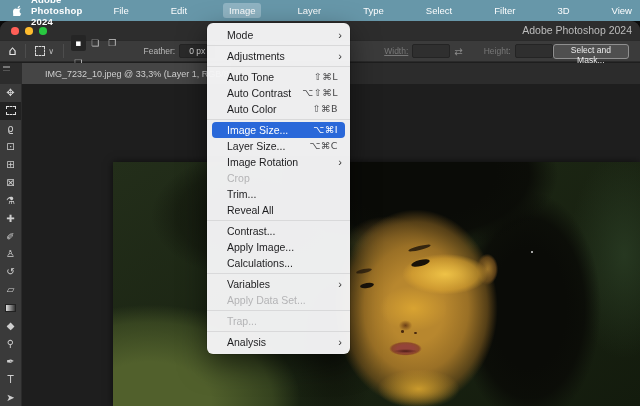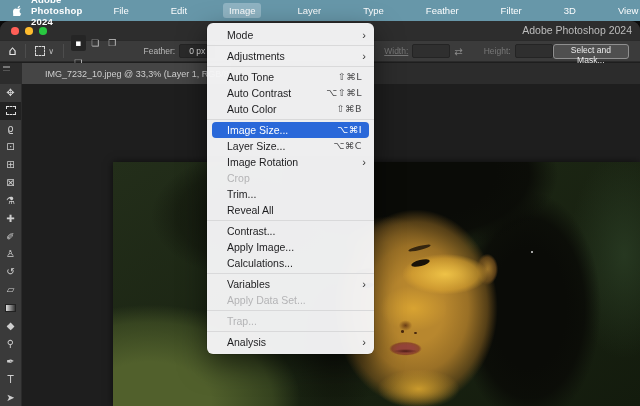--- a/index.html
+++ b/index.html
@@ -98,21 +98,21 @@
   .photo .pd { position:absolute; border-radius:50%; }
   .eye-r { left:56.6%; top:40.2%; width:19px; height:6px; background:#191208; transform:rotate(-14deg); }
   .brow-r { left:56%; top:34.5%; width:23px; height:4px; background:rgba(35,25,12,.85); transform:rotate(-14deg); }
   .eye-l { left:46.8%; top:49.5%; width:14px; height:5px; background:#1a130a; transform:rotate(-10deg); }
   .brow-l { left:46.2%; top:43.8%; width:16px; height:4px; background:rgba(40,28,14,.8); transform:rotate(-12deg); }
   .nostril1 { left:54.6%; top:69%; width:3px; height:2.5px; background:rgba(60,30,10,.9); }
   .nostril2 { left:57.2%; top:69.6%; width:3px; height:2.5px; background:rgba(60,30,10,.9); }
   .earring { left:79.4%; top:36.3%; width:2px; height:2px; background:rgba(255,255,255,.85); }
 
   
-  .menu { position:absolute; left:207px; top:23px; width:167px; z-index:100;
+  .menu { position:absolute; left:207px; top:23px; width:143px; z-index:100;
     background:var(--menu-bg,rgba(245,245,246,.97)); border-radius:6px; padding:4px 0;
     box-shadow:0 10px 28px rgba(0,0,0,.5), 0 0 0 .5px rgba(0,0,0,.2); }
   .menu-item { height:16px; line-height:16px; padding:0 12px 0 20px; font-size:10.5px;
     color:#1d1d1f; display:flex; align-items:center; white-space:nowrap; }
   .menu-item .lbl { flex:1; }
   .menu-item .sc { font-family:"DejaVu Sans",sans-serif; font-size:9.5px; color:#48484a; letter-spacing:.5px; }
   .menu-item .sub { font-size:11px; color:#333; margin-right:-4px; }
   .menu-item.disabled { color:#b4b4b6; }
   .menu-item.hl { background:var(--menu-hl,#2a68d9); color:#ffffff; margin:0 5px;
     padding:0 7px 0 15px; border-radius:4px; }
@@ -130,21 +130,21 @@
         <path fill="#ffffff" d="M150 69c-1 1-25 14-25 43 0 34 29 46 30 46 0 1-5 16-15 31-9 14-19 27-34 27s-19-9-36-9c-17 0-23 9-36 9s-25-13-34-27C9 173 0 148 0 124 0 85 25 64 50 64c13 0 24 9 32 9 8 0 20-9 35-9 6 0 26 0 33 5zM119 45c7-8 12-19 12-30 0-2 0-3-1-5-11 0-25 8-33 17-6 7-12 18-12 29 0 2 0 3 1 4 1 0 2 1 3 1 10 0 23-7 30-16z"></path>
       </svg>
     </span>
     <span class="appname">Adobe Photoshop 2024</span>
     <div class="mb-items" id="menubar-items">
         <span class="mb-item">File</span>
         <span class="mb-item">Edit</span>
         <span class="mb-item active">Image</span>
         <span class="mb-item">Layer</span>
         <span class="mb-item">Type</span>
-        <span class="mb-item">Feather</span>
+        <span class="mb-item">Select</span>
         <span class="mb-item">Filter</span>
         <span class="mb-item">3D</span>
         <span class="mb-item">View</span>
         <span class="mb-item">Plugins</span>
       </div>
   </div>
 
   <div class="ps-window">
 
     <div class="titlebar">

